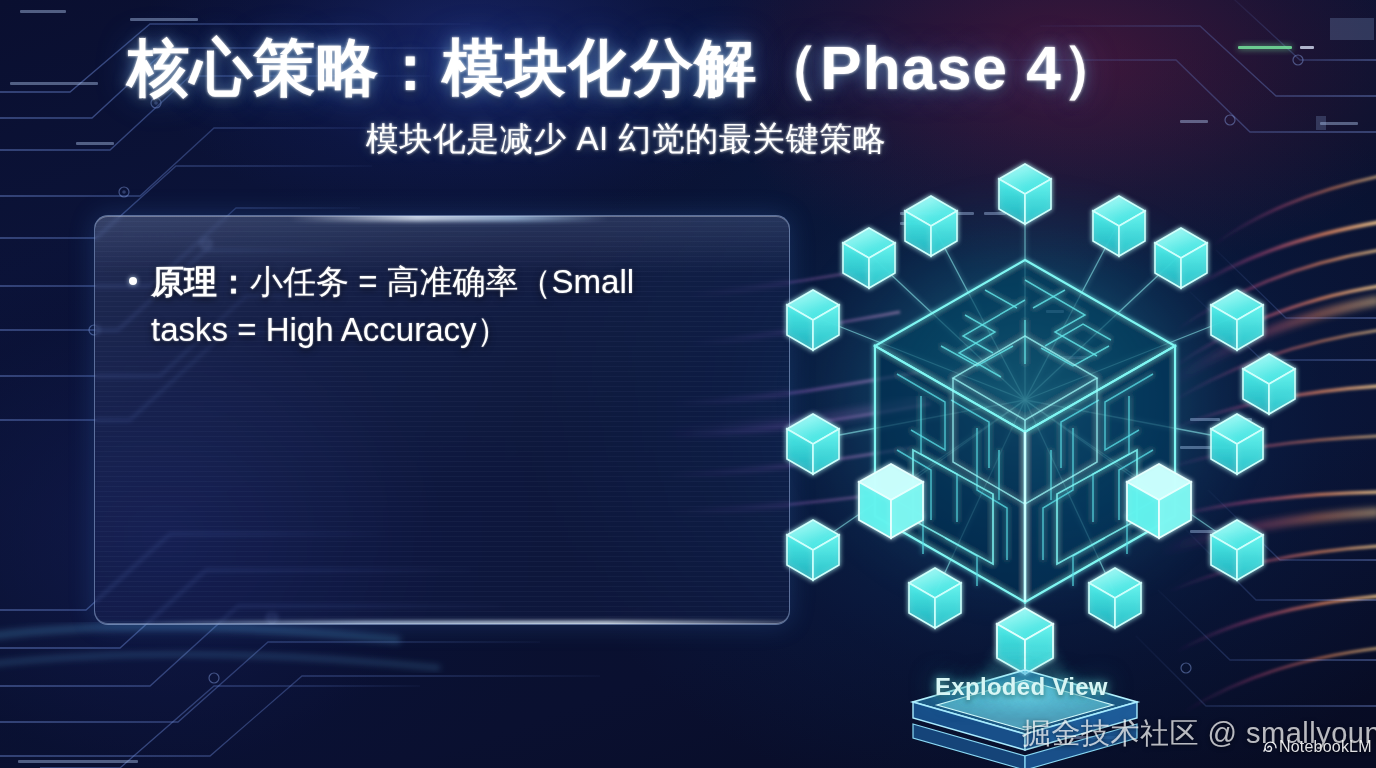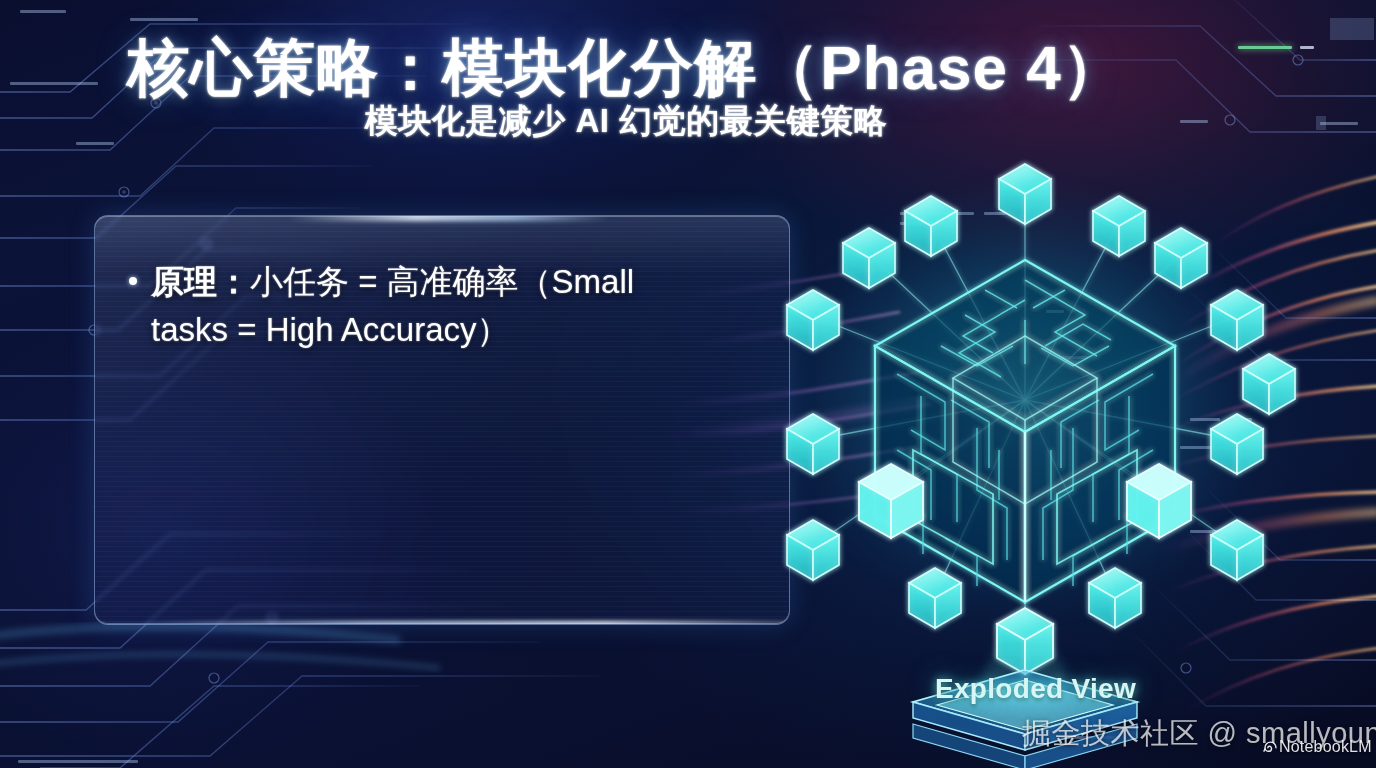--- a/index.html
+++ b/index.html
@@ -41,21 +41,22 @@
   #title {
     font-size:62px; font-weight:700; color:#ffffff; letter-spacing:1px;
     line-height:1.02; white-space:nowrap;
     text-shadow:
       0 0 3px rgba(255,255,255,0.95),
       0 0 14px rgba(150,205,255,0.55),
       0 0 34px rgba(80,150,255,0.38),
       0 3px 8px rgba(0,0,0,0.55);
   }
   #subtitle {
-    font-size:33px; font-weight:700; color:#ffffff; letter-spacing:0.5px;
+    margin-top:18px;
+    font-size:33px; font-weight:400; color:#ffffff; letter-spacing:0.5px;
     white-space:nowrap;
     text-shadow:
       0 0 3px rgba(255,255,255,0.9),
       0 0 12px rgba(150,205,255,0.45),
       0 2px 6px rgba(0,0,0,0.6);
   }
 
   
   #panel {
     position:absolute; left:94px; top:215px; width:696px; height:410px;
@@ -111,21 +112,21 @@
   }
   .btext b { font-weight:700; }
 
   
   #graphic { position:absolute; left:745px; top:150px; width:560px; height:560px; }
   #graphic svg { display:block; overflow:visible; }
 
   
   #exploded {
     position:absolute; left:935px; top:673px;
-    font-size:28px; font-weight:700; color:#d8f6f5; letter-spacing:0.3px;
+    font-size:24px; font-weight:700; color:#d8f6f5; letter-spacing:0.3px;
     text-shadow:0 0 10px rgba(110,235,235,0.85), 0 0 26px rgba(60,200,210,0.55), 0 2px 5px rgba(0,0,0,0.6);
   }
 
   #watermark {
     position:absolute; left:1022px; top:714px;
     font-size:29px; color:rgba(255,255,255,0.72); font-weight:400;
     letter-spacing:0.5px; white-space:nowrap;
     text-shadow:0 1px 4px rgba(0,0,0,0.55);
   }
 

